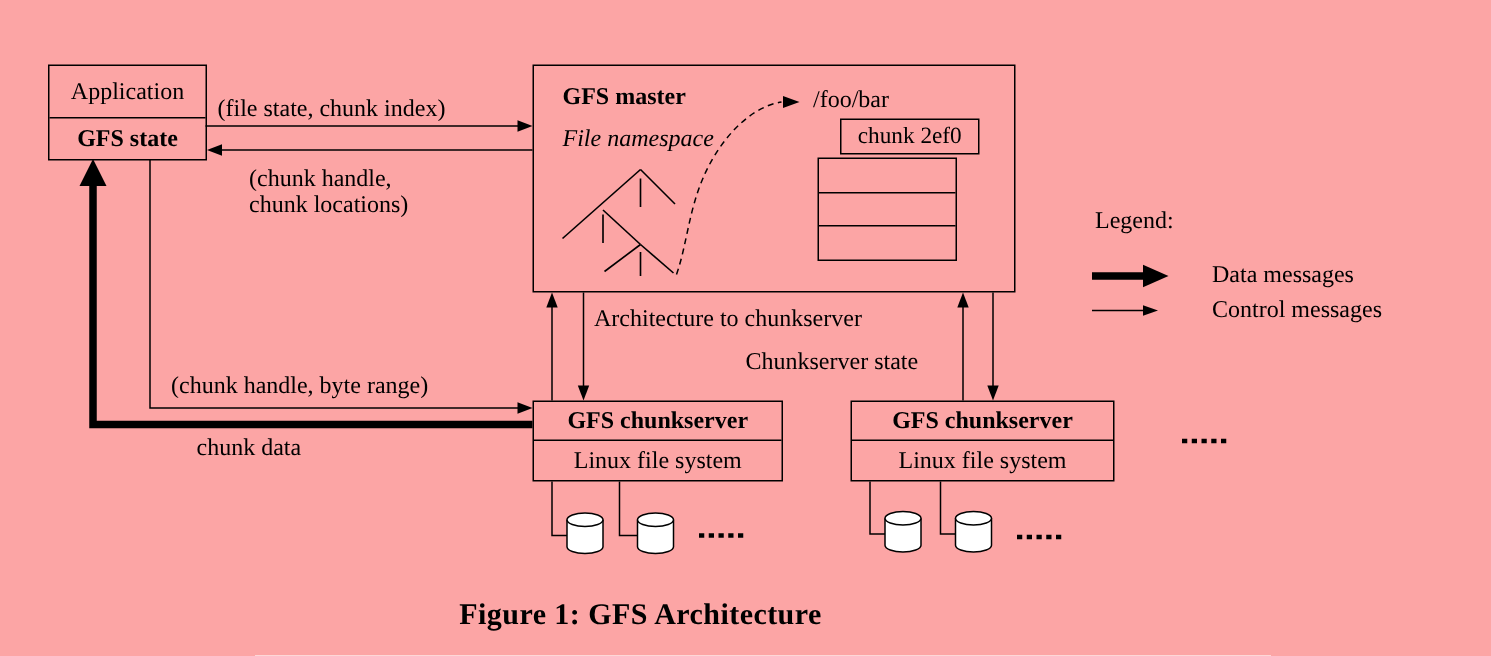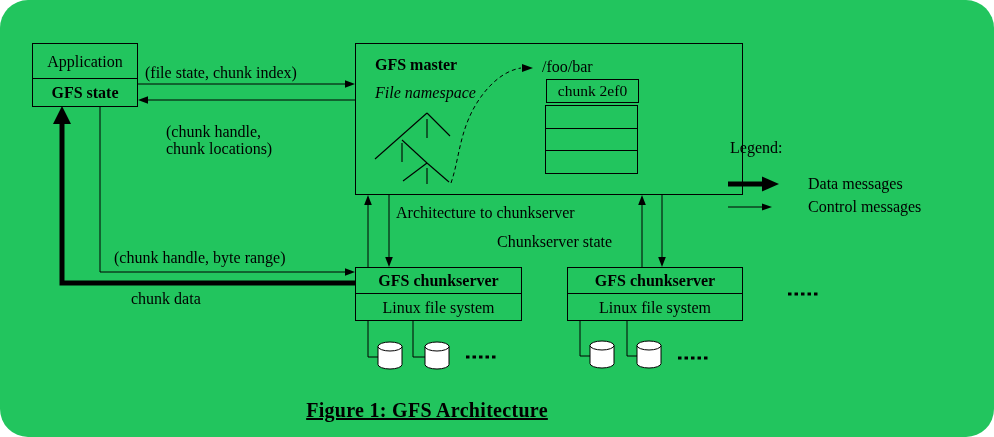--- a/index.html
+++ b/index.html
@@ -1,30 +1,29 @@
 <!DOCTYPE html>
 <html><head>
 <meta charset="utf-8">
 <style>
   html,body{margin:0;padding:0;background:#fff;}
   #figure{
-    position:relative;width:994px;height:437px;background:#22c55e;
+    position:relative;width:994px;height:437px;background:#fca5a5;
     font-family:"Liberation Serif","DejaVu Serif",serif;color:#000;
     overflow:hidden;
-    border-radius:28px;
   }
   #wires{position:absolute;left:0;top:0;z-index:1;}
   .box{position:absolute;border:1px solid #000;background:transparent;z-index:2;box-sizing:border-box;}
   .cell{display:flex;align-items:center;justify-content:center;box-sizing:border-box;}
   .lbl{position:absolute;z-index:3;font-size:16px;line-height:17px;white-space:nowrap;}
   .bold{font-weight:bold;}
-  .prewrap{white-space:pre-line;margin-top:12px;}
+  .prewrap{white-space:pre-line;}
   .cellrow{box-sizing:border-box;}
   #caption{position:absolute;left:0;top:399px;width:854px;text-align:center;
-    font-size:20px;font-weight:bold;letter-spacing:.3px;z-index:3;text-decoration:underline;}
+    font-size:20px;font-weight:bold;letter-spacing:.3px;z-index:3;}
 </style>
 </head>
 <body>
 
 <div id="figure">
 
   <svg id="wires" width="994" height="437" viewBox="0 0 994 437">
     <g stroke="#000" fill="none" stroke-width="1">
 
       <g>
@@ -118,26 +117,26 @@
 
   <div class="box" style="left:32px;top:43px;width:106px;height:64px;">
     <div class="cell" style="height:35px;border-bottom:1px solid #000;">
       <span class="lbl" style="position:static;">Application</span>
     </div>
     <div class="cell" style="height:27px;">
       <span class="lbl bold" style="position:static;">GFS state</span>
     </div>
   </div>
 
-  <div class="box" style="left:355px;top:43px;width:388px;height:152px;">
+  <div class="box" style="left:355px;top:43px;width:322px;height:152px;">
     <span class="lbl bold" style="left:19px;top:12px;">GFS master</span>
     <span class="lbl" style="left:19px;top:40px;font-style:italic;">File namespace</span>
     <span class="lbl" style="left:186px;top:14px;">/foo/bar</span>
 
-    <div class="box" style="left:190px;top:35px;width:93px;height:24px;">
+    <div class="box" style="left:204px;top:35px;width:93px;height:24px;">
       <div class="cell" style="height:100%;">
         <span style="font-size:15.5px;">chunk 2ef0</span>
       </div>
     </div>
     <div class="box" style="left:189px;top:61px;width:93px;height:69px;">
       <div class="cellrow" style="height:23px;border-bottom:1px solid #000;"></div>
       <div class="cellrow" style="height:22px;border-bottom:1px solid #000;"></div>
       <div class="cellrow" style="height:21px;"></div>
     </div>
   </div>

